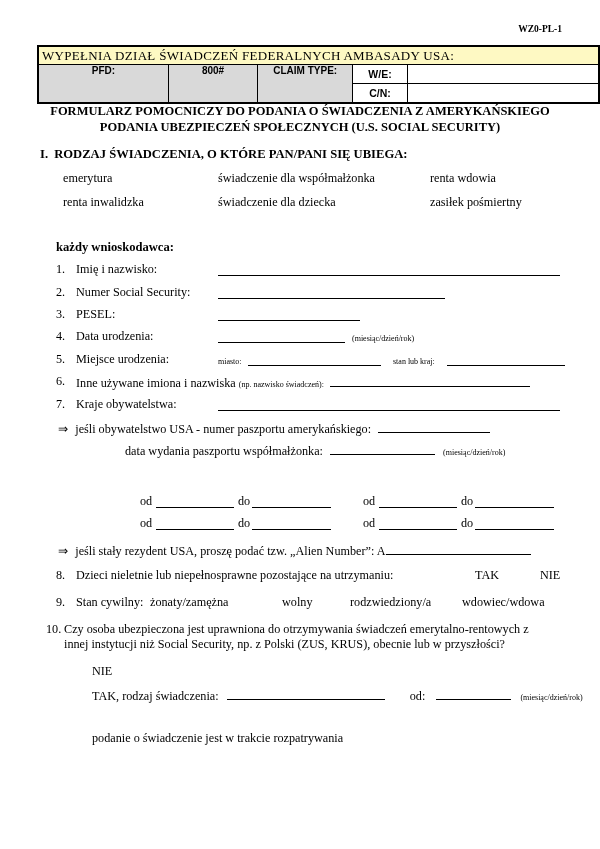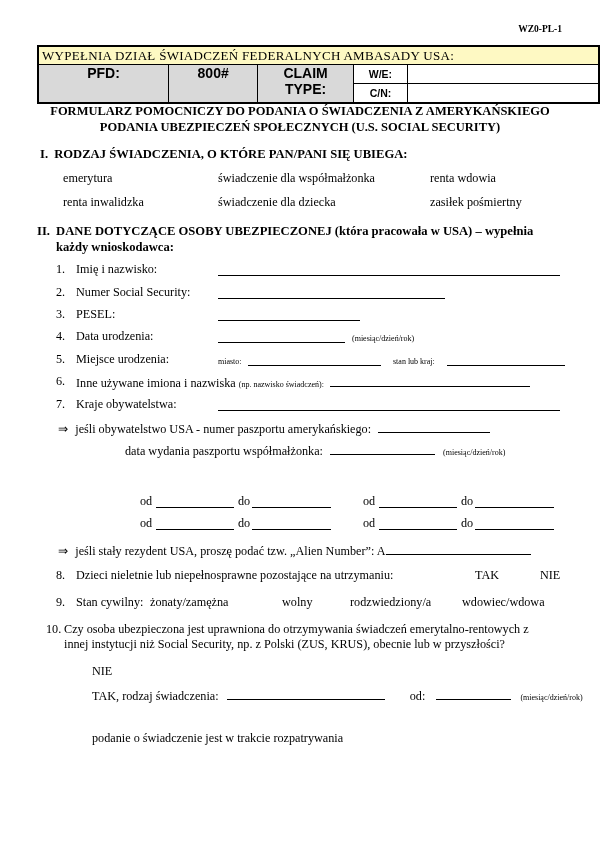--- a/index.html
+++ b/index.html
@@ -10,21 +10,21 @@
   .small{font-size:8px;}
   .fl{display:inline-block;border-bottom:1px solid #000;height:12px;vertical-align:baseline;}
   .afl{position:absolute;border-bottom:1px solid #000;height:13px;}
   .center{left:0;width:600px;text-align:center;}
   
   table.hdr{position:absolute;left:37px;top:45px;border-collapse:collapse;table-layout:fixed;}
   table.hdr td{border:1px solid #000;padding:0 3px;overflow:hidden;}
   table.hdr{border:2px solid #000;}
   td.banner{background:#fef9c3;font-size:13px;letter-spacing:.3px;height:17px;}
   td.gcell{background:#d9d9d9;vertical-align:top;text-align:center;
-           font-family:"Liberation Sans",sans-serif;font-weight:bold;font-size:14px;padding-top:2px;}
+           font-family:"Liberation Sans",sans-serif;font-weight:bold;font-size:10px;padding-top:2px;}
   td.lblw{text-align:center;font-family:"Liberation Sans",sans-serif;font-weight:bold;font-size:10.5px;height:18px;}
   td.fillc{background:#fff;}
   .formcode{position:absolute;top:24px;right:38px;font-weight:bold;font-size:9.5px;}
   .optline{cursor:default;}
 </style>
 </head>
 <body>
 
 <div class="page">
 
@@ -61,24 +61,20 @@
     <span class="optline" style="position:absolute;left:63px;">emerytura</span>
     <span class="optline" style="position:absolute;left:218px;">świadczenie dla współmałżonka</span>
     <span class="optline" style="position:absolute;left:430px;">renta wdowia</span>
   </div>
   <div class="abs" style="top:195px;left:0;width:600px;">
     <span class="optline" style="position:absolute;left:63px;">renta inwalidzka</span>
     <span class="optline" style="position:absolute;left:218px;">świadczenie dla dziecka</span>
     <span class="optline" style="position:absolute;left:430px;">zasiłek pośmiertny</span>
   </div>
 
-  <div class="abs b" style="top:224px;left:37px;font-size:12.6px;">
-    <span>II.</span>
-    <span style="margin-left:3px;">DANE DOTYCZĄCE OSOBY UBEZPIECZONEJ (która pracowała w USA) – wypełnia</span>
-  </div>
   <div class="abs b" style="top:240px;left:56px;font-size:12.6px;">każdy wnioskodawca:</div>
 
   <div class="abs" style="top:262px;left:0;width:600px;">
     <span style="position:absolute;left:56px;">1.</span>
     <span style="position:absolute;left:76px;">Imię i nazwisko:</span>
     <span class="afl" style="left:218px;width:342px;"></span>
   </div>
   <div class="abs" style="top:285px;left:0;width:600px;">
     <span style="position:absolute;left:56px;">2.</span>
     <span style="position:absolute;left:76px;">Numer Social Security:</span>

